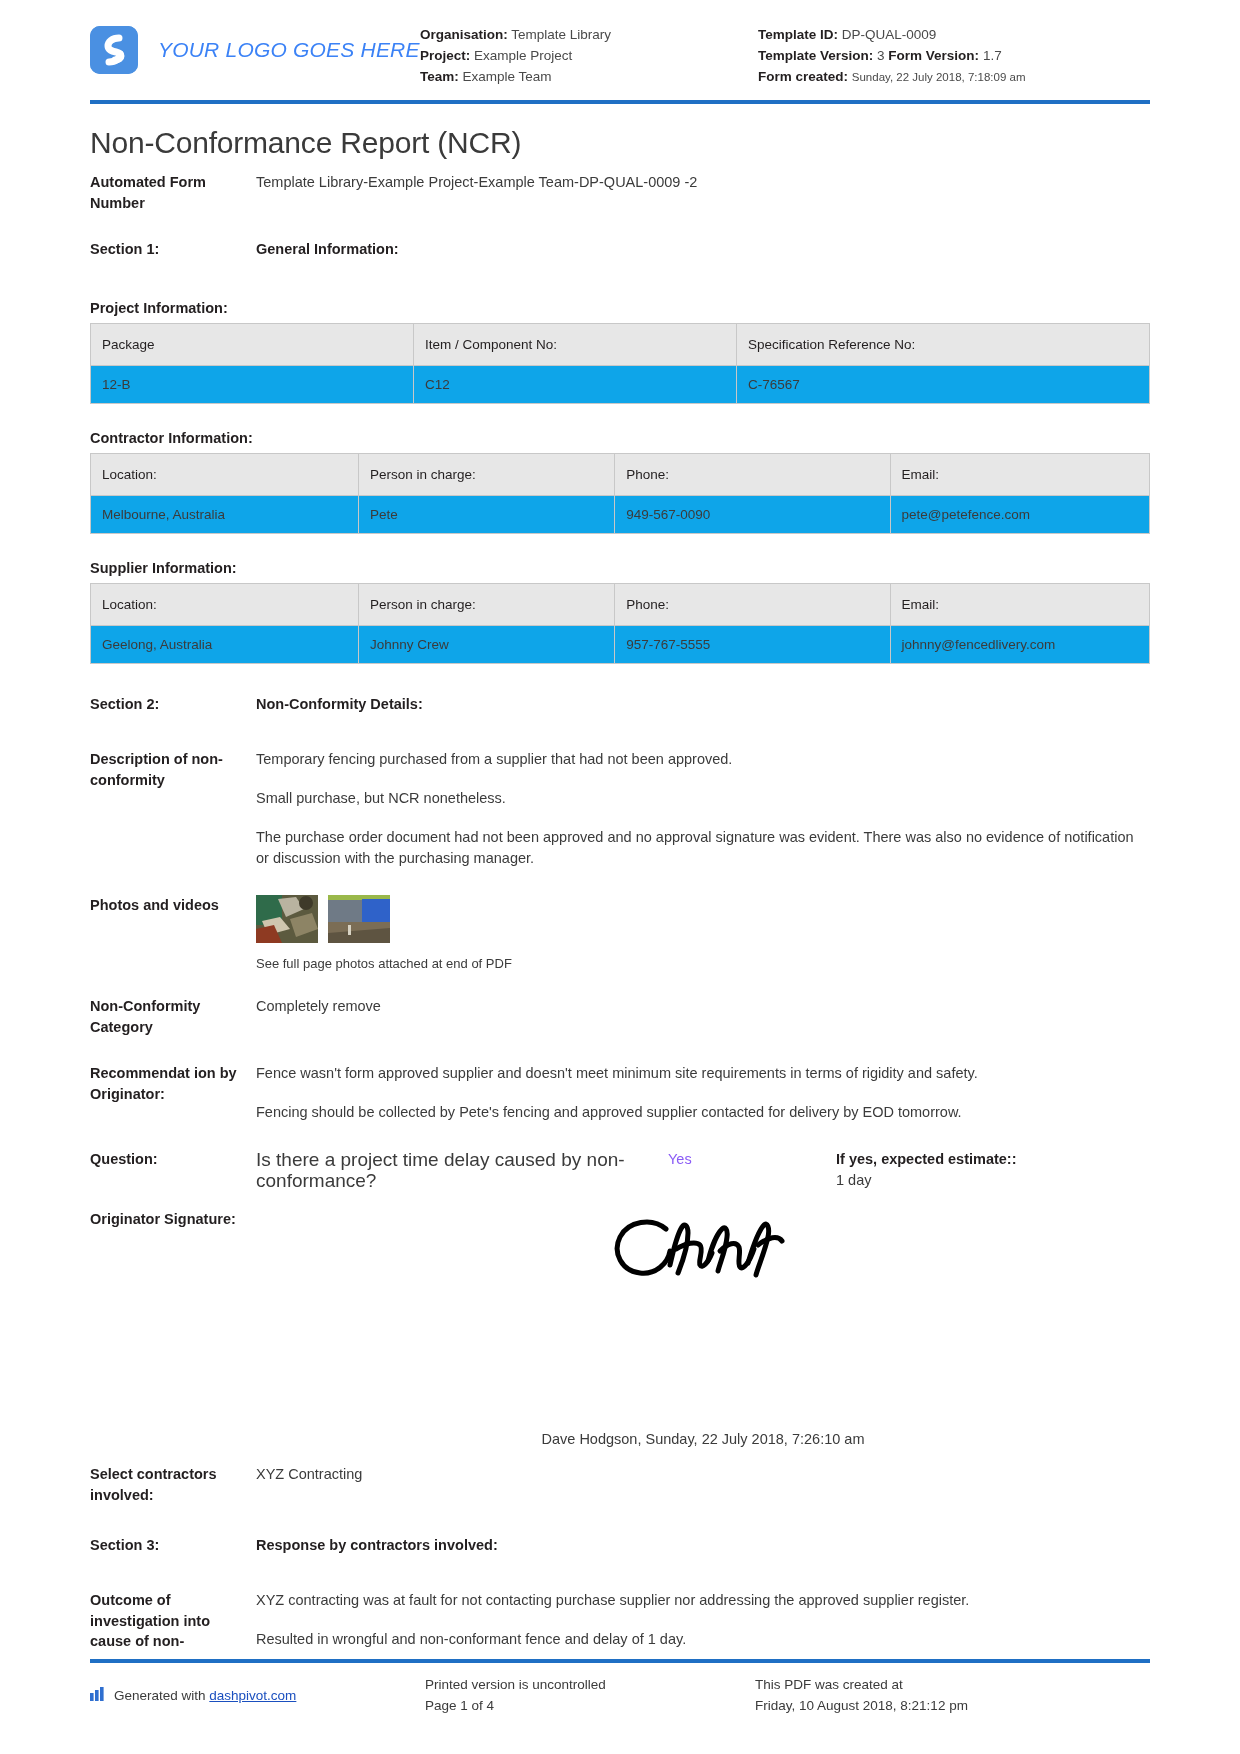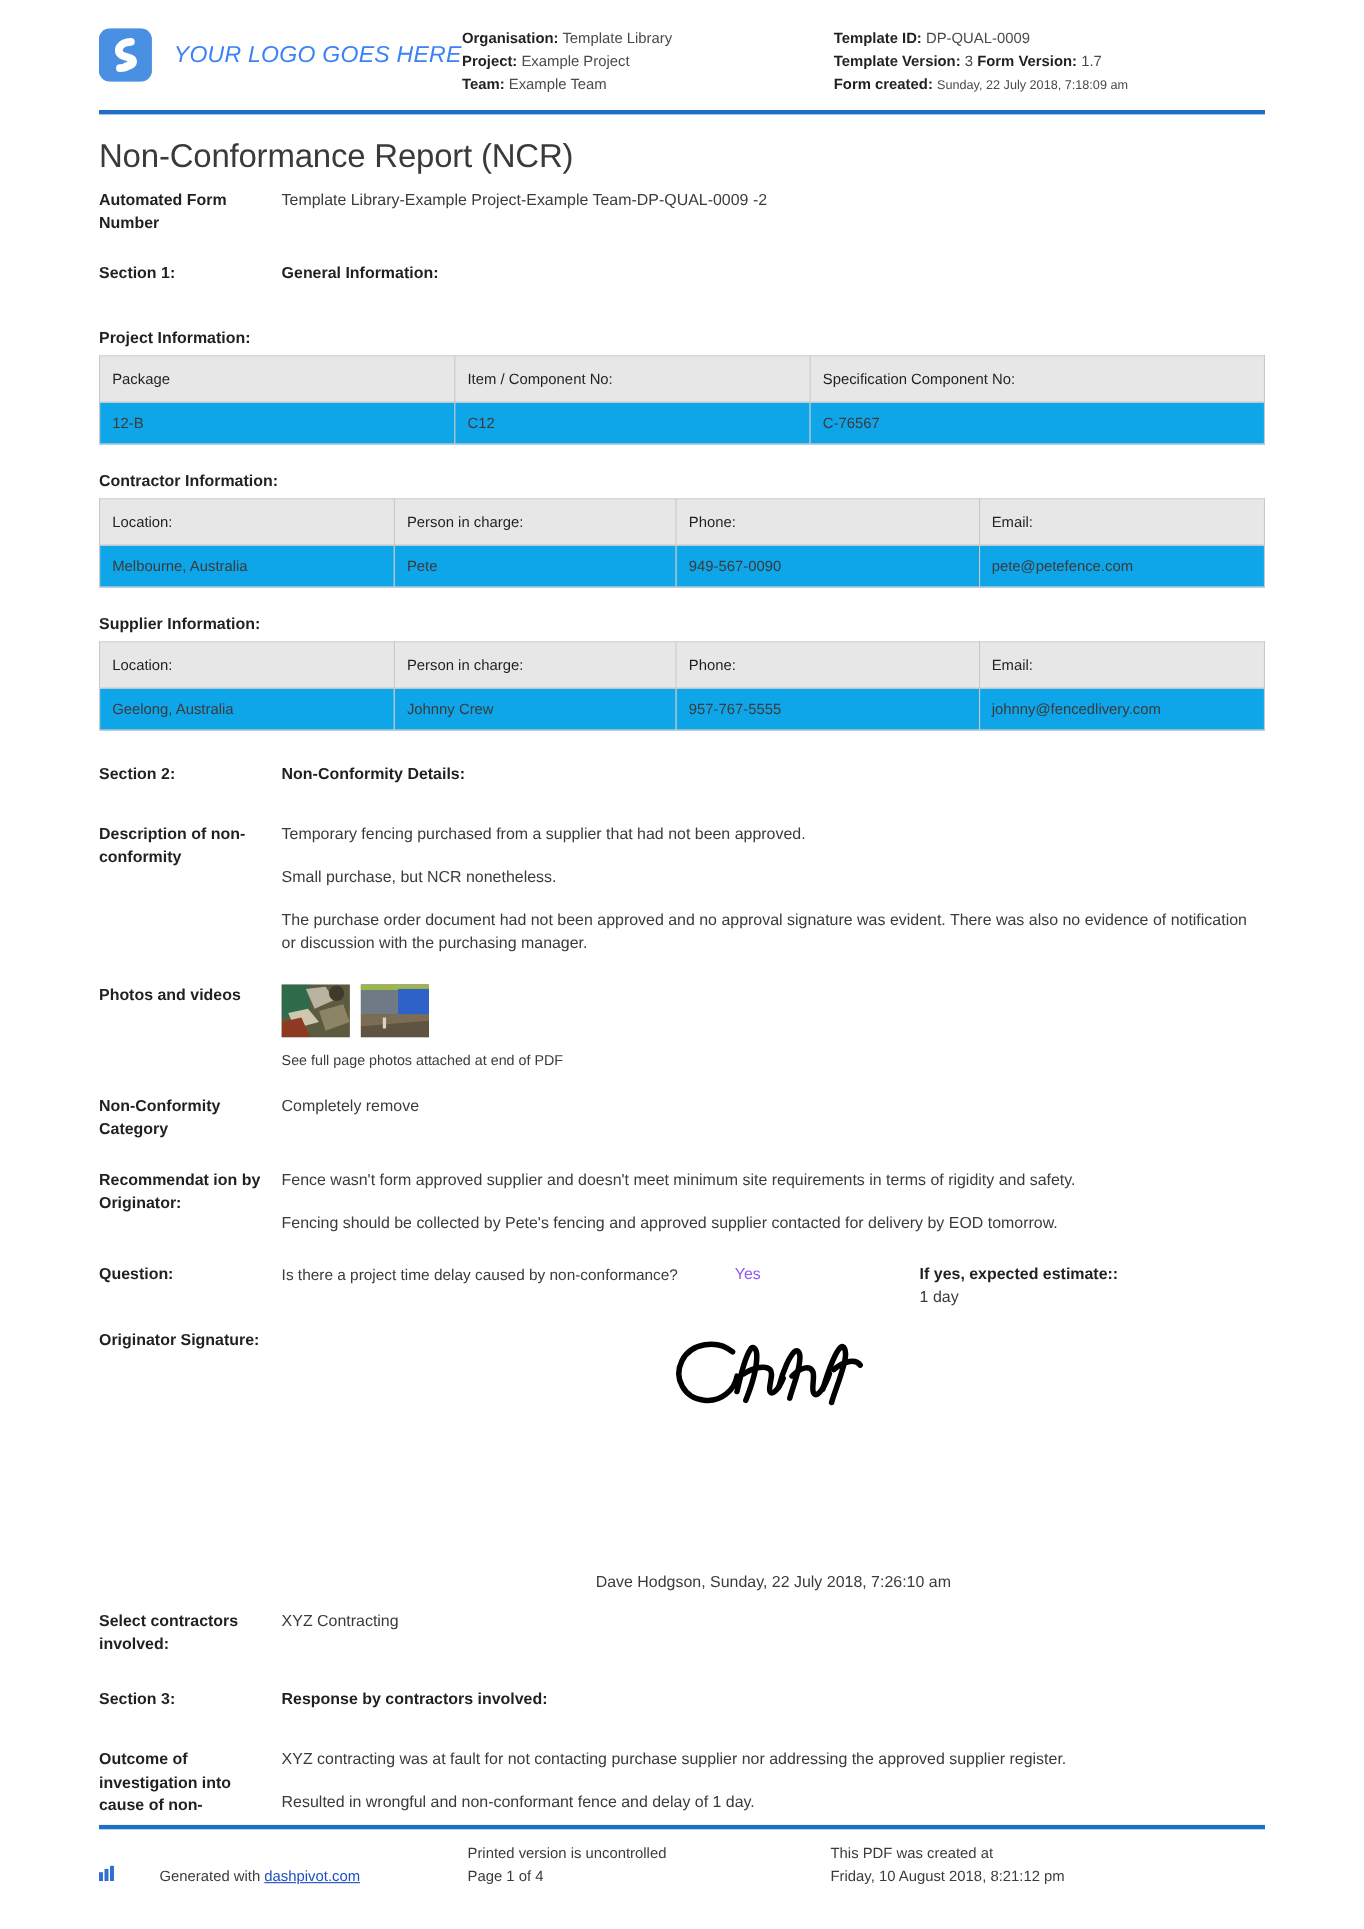--- a/index.html
+++ b/index.html
@@ -161,21 +161,21 @@
     position: relative;
   }
   .photo-caption {
     font-size: 13px;
     color: #3b3b3b;
     margin-top: 10px;
   }
 
   
   .q-grid { display: flex; align-items: flex-start; width: 100%; }
-  .q-text { flex: 0 0 412px; font-size: 14px; line-height: 21px; color: #3b3b3b; }
+  .q-text { flex: 0 0 412px; font-size: 19px; line-height: 21px; color: #3b3b3b; }
   .q-ans  { flex: 0 0 168px; font-size: 14.5px; line-height: 21px; color: #8b5cf6; }
   .q-est  { flex: 1 1 auto; font-size: 14.5px; line-height: 21px; color: #3b3b3b; text-align: left; }
   .q-est b { color: #231f20; display: block; }
 
   
   .sig-grid { display: flex; align-items: center; width: 100%; flex-direction: column; }
   .sig-img { flex: 0 0 216px; }
   .sig-meta { flex: 1 1 auto; font-size: 14.5px; color: #3b3b3b; padding-top: 4px; }
 
   
@@ -184,21 +184,21 @@
     left: 90px;
     right: 90px;
     bottom: 38px;
   }
   .footer-rule {
     height: 4px;
     background: #1f6fc4;
     margin-bottom: 11px;
   }
   .footer-cols { display: flex; font-size: 13.5px; color: #3b3b3b; line-height: 21px; }
-  .fc1 { flex: 0 0 335px; display: flex; align-items: flex-end; gap: 31px; }
+  .fc1 { flex: 0 0 335px; display: flex; align-items: center; }
   .fc2 { flex: 0 0 330px; }
   .fc3 { flex: 1 1 auto; }
   .bars { margin-right: 7px; margin-top: 3px; }
   .dash-link { color: #1a4fbf; text-decoration: underline; }
 </style>
 </head>
 <body>
 
 <div class="page">
 
@@ -270,21 +270,21 @@
   <table class="info">
     <colgroup>
         <col style="width:30.5%">
         <col style="width:30.5%">
         <col style="width:39%">
       </colgroup>
     <thead>
       <tr>
         <th>Package</th>
         <th>Item / Component No:</th>
-        <th>Specification Component No:</th>
+        <th>Specification Reference No:</th>
       </tr>
     </thead>
     <tbody>
       <tr>
         <td>12-B</td>
         <td>C12</td>
         <td>C-76567</td>
       </tr>
     </tbody>
   </table>

